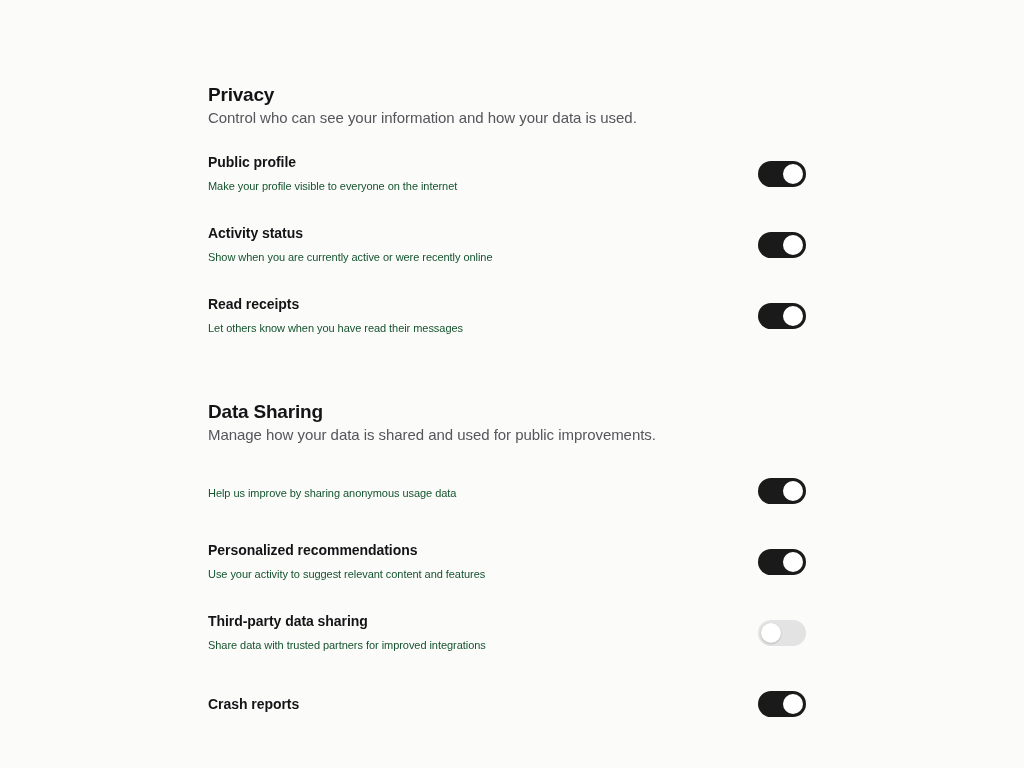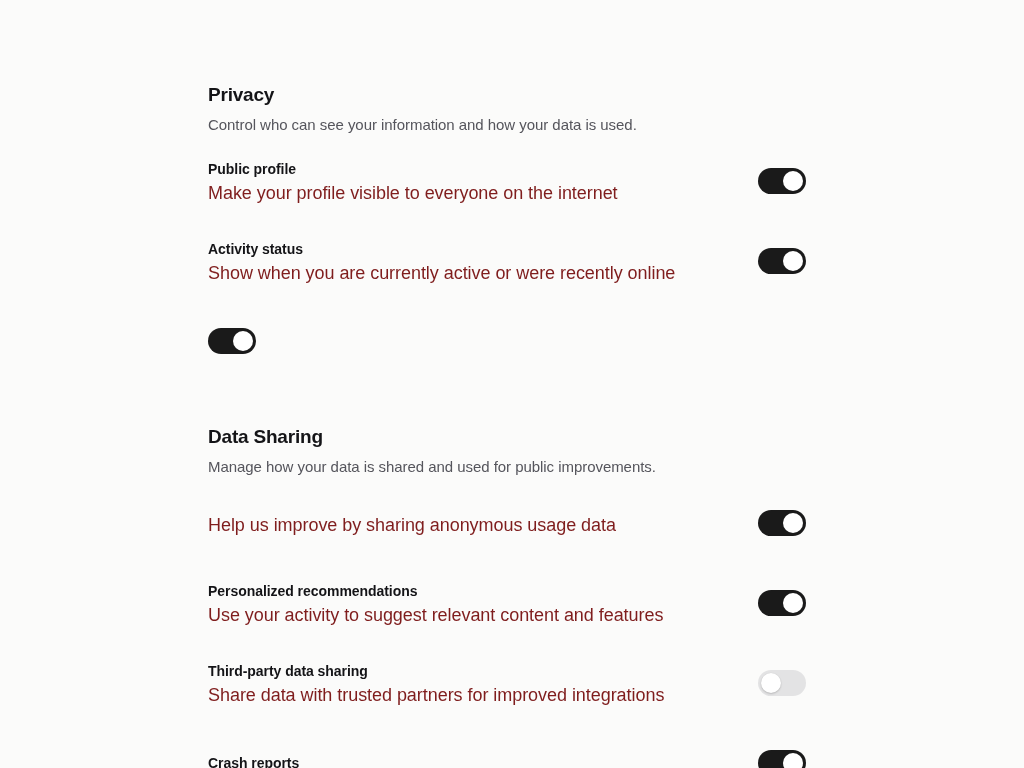--- a/index.html
+++ b/index.html
@@ -40,21 +40,20 @@
 
   .section-heading {
     font-size: 19px;
     font-weight: 700;
     letter-spacing: -0.2px;
     color: #141417;
     line-height: 24px;
   }
 
   .section-subtitle {
-    margin-top: 7px;
     font-size: 15px;
     font-weight: 400;
     color: #55555c;
     line-height: 21px;
     letter-spacing: -0.05px;
   }
 
   .rows {
     margin-top: 22px;
   }
@@ -62,42 +61,42 @@
   
   .row {
     display: flex;
     align-items: center;
     justify-content: space-between;
     min-height: 48px;
     padding: 0;
   }
 
   .row + .row {
-    margin-top: 32px;
+    margin-top: 23px;
   }
 
   .row-text {
     flex: 1 1 auto;
     padding-right: 24px;
     min-width: 0;
   }
 
   .row-title {
     font-size: 14px;
     font-weight: 700;
     color: #141417;
     line-height: 19px;
     letter-spacing: -0.05px;
   }
 
   .row-desc {
     margin-top: 5px;
-    font-size: 18px;
+    font-size: 11px;
     font-weight: 400;
-    color: #7f1d1d;
+    color: #14532d;
     line-height: 19px;
     letter-spacing: -0.05px;
   }
 
   
   .toggle {
     flex: 0 0 auto;
     position: relative;
     width: 48px;
     height: 26px;
@@ -149,20 +148,24 @@
           <div class="row">
             <div class="row-text">
               <div class="row-title">Activity status</div>
               <div class="row-desc">Show when you are currently active or were recently online</div>
             </div>
             <button type="button" class="toggle on" role="switch" aria-checked="true">
               <span class="knob"></span>
             </button>
           </div>
           <div class="row">
+            <div class="row-text">
+              <div class="row-title">Read receipts</div>
+              <div class="row-desc">Let others know when you have read their messages</div>
+            </div>
             <button type="button" class="toggle on" role="switch" aria-checked="true">
               <span class="knob"></span>
             </button>
           </div>
         </div>
       </div>
       <div class="section">
         <div class="section-heading">Data Sharing</div>
         <div class="section-subtitle">Manage how your data is shared and used for public improvements.</div>
         <div class="rows">

